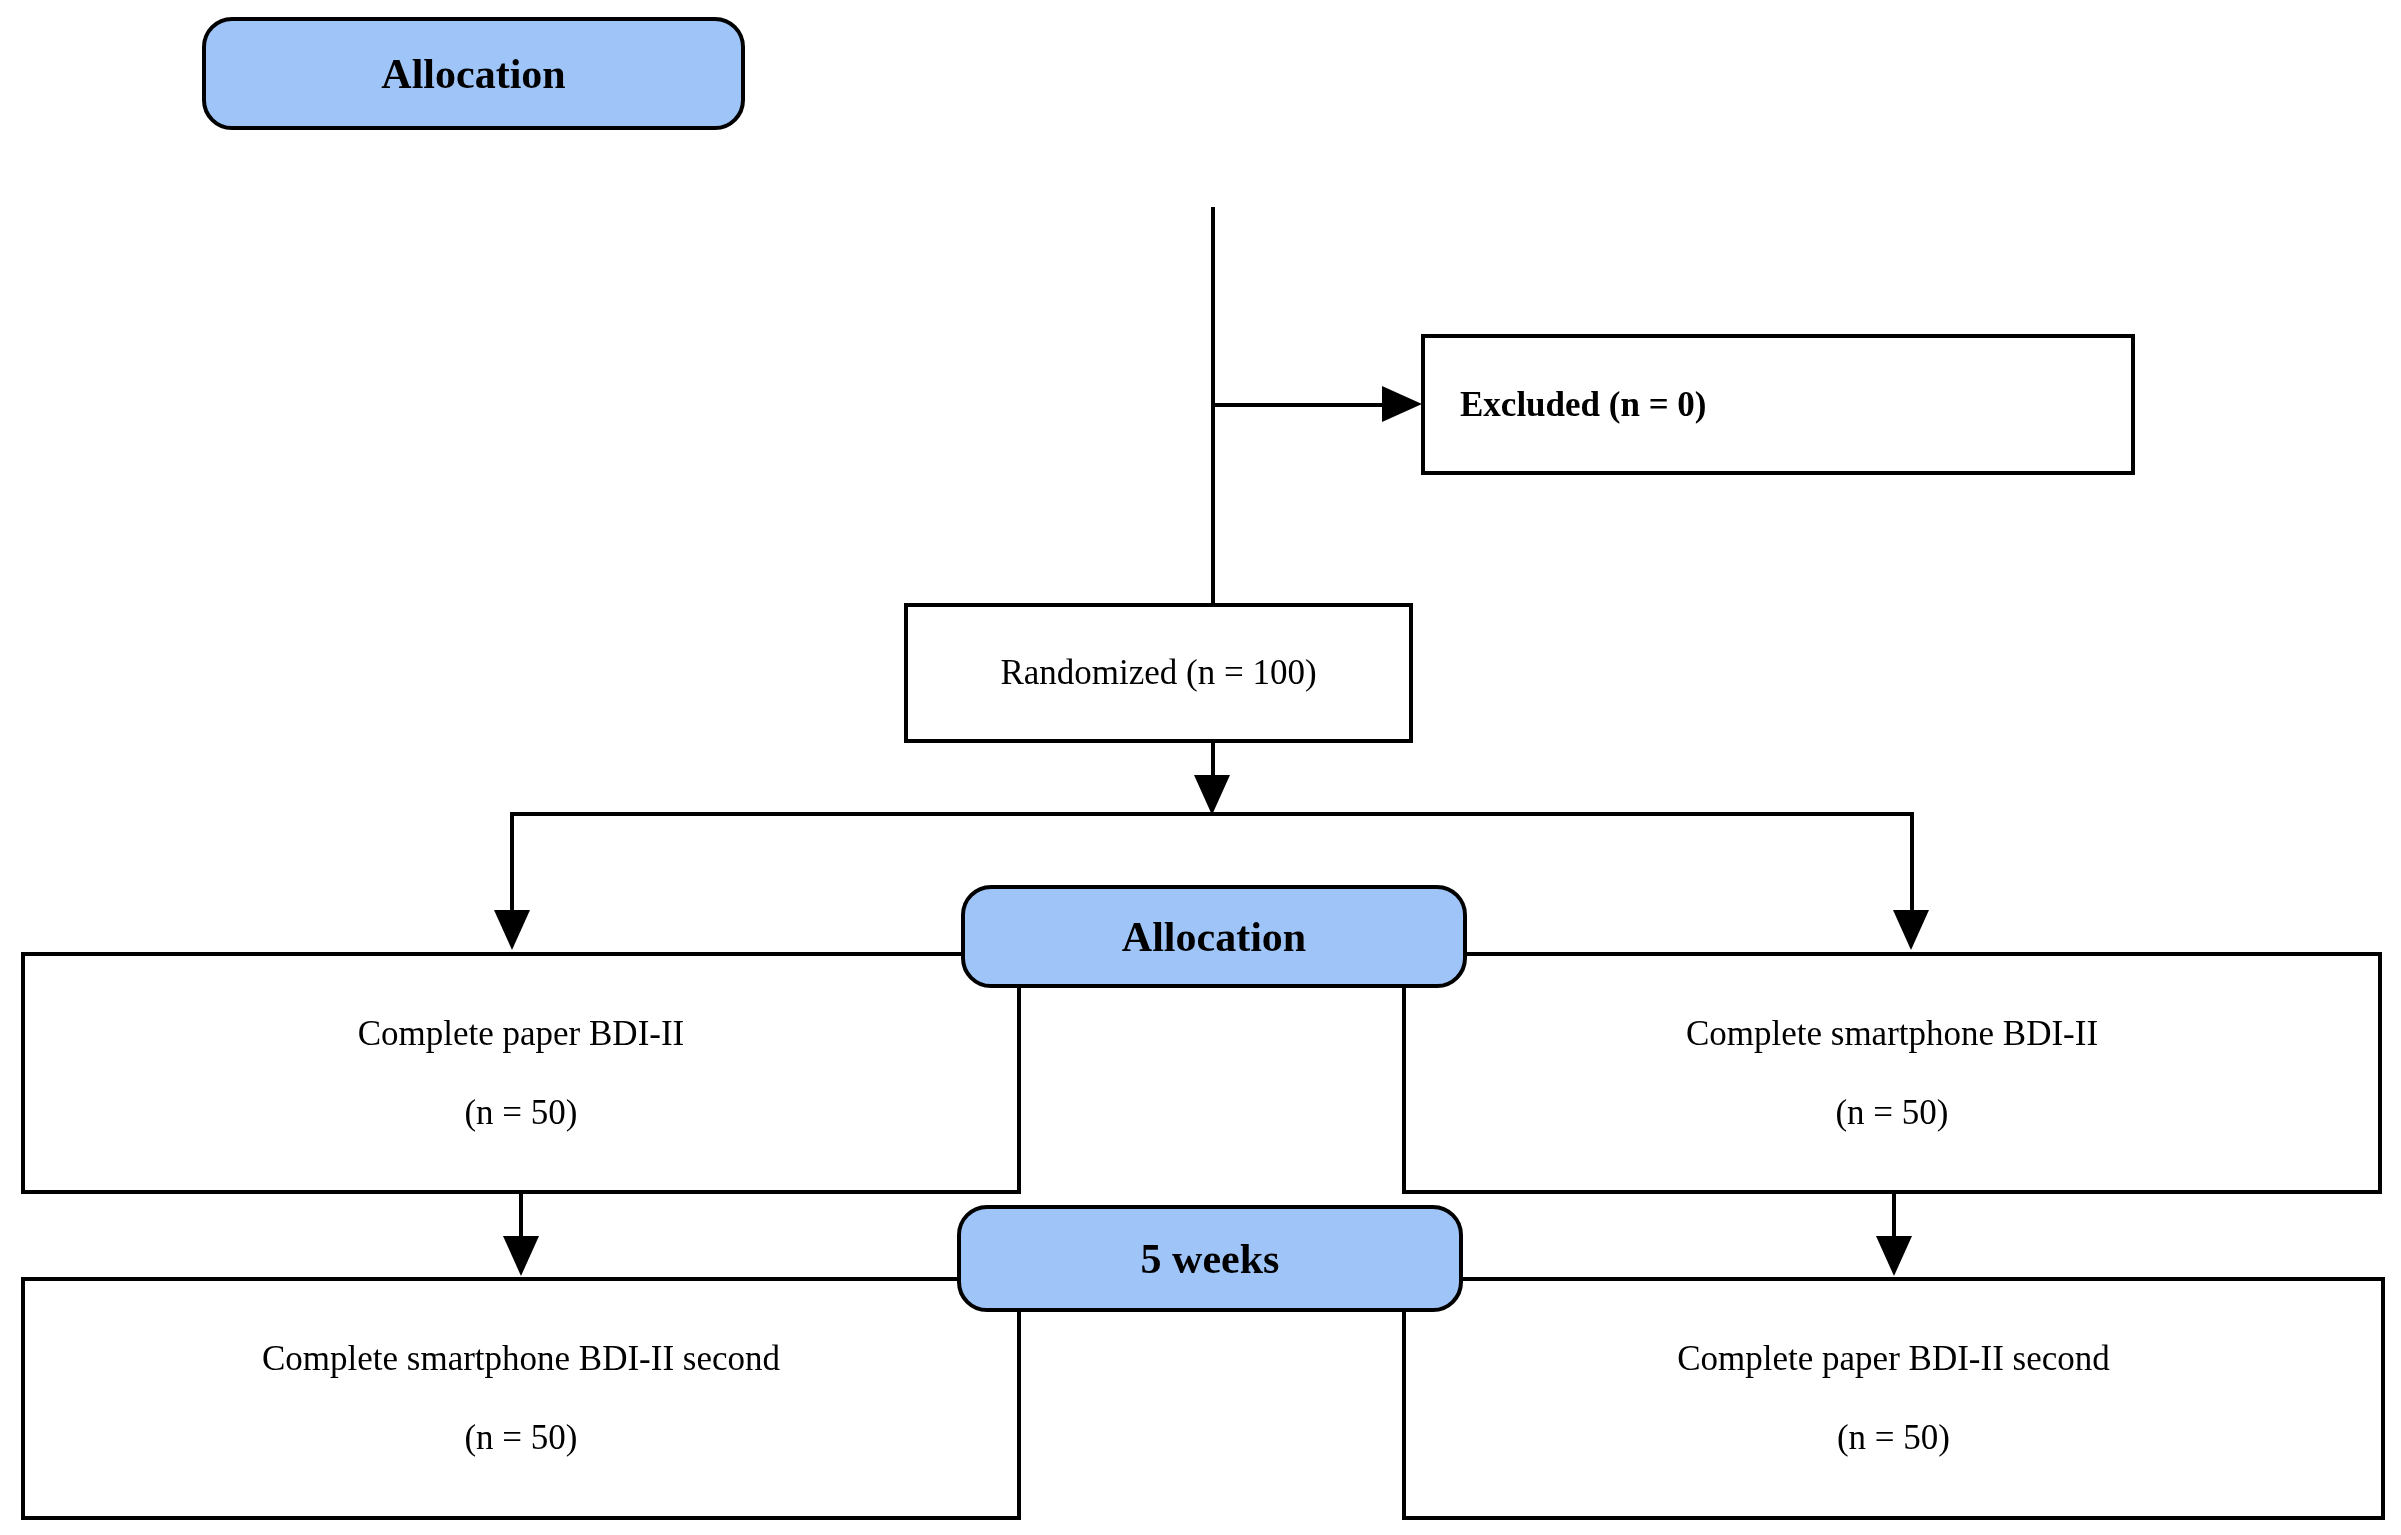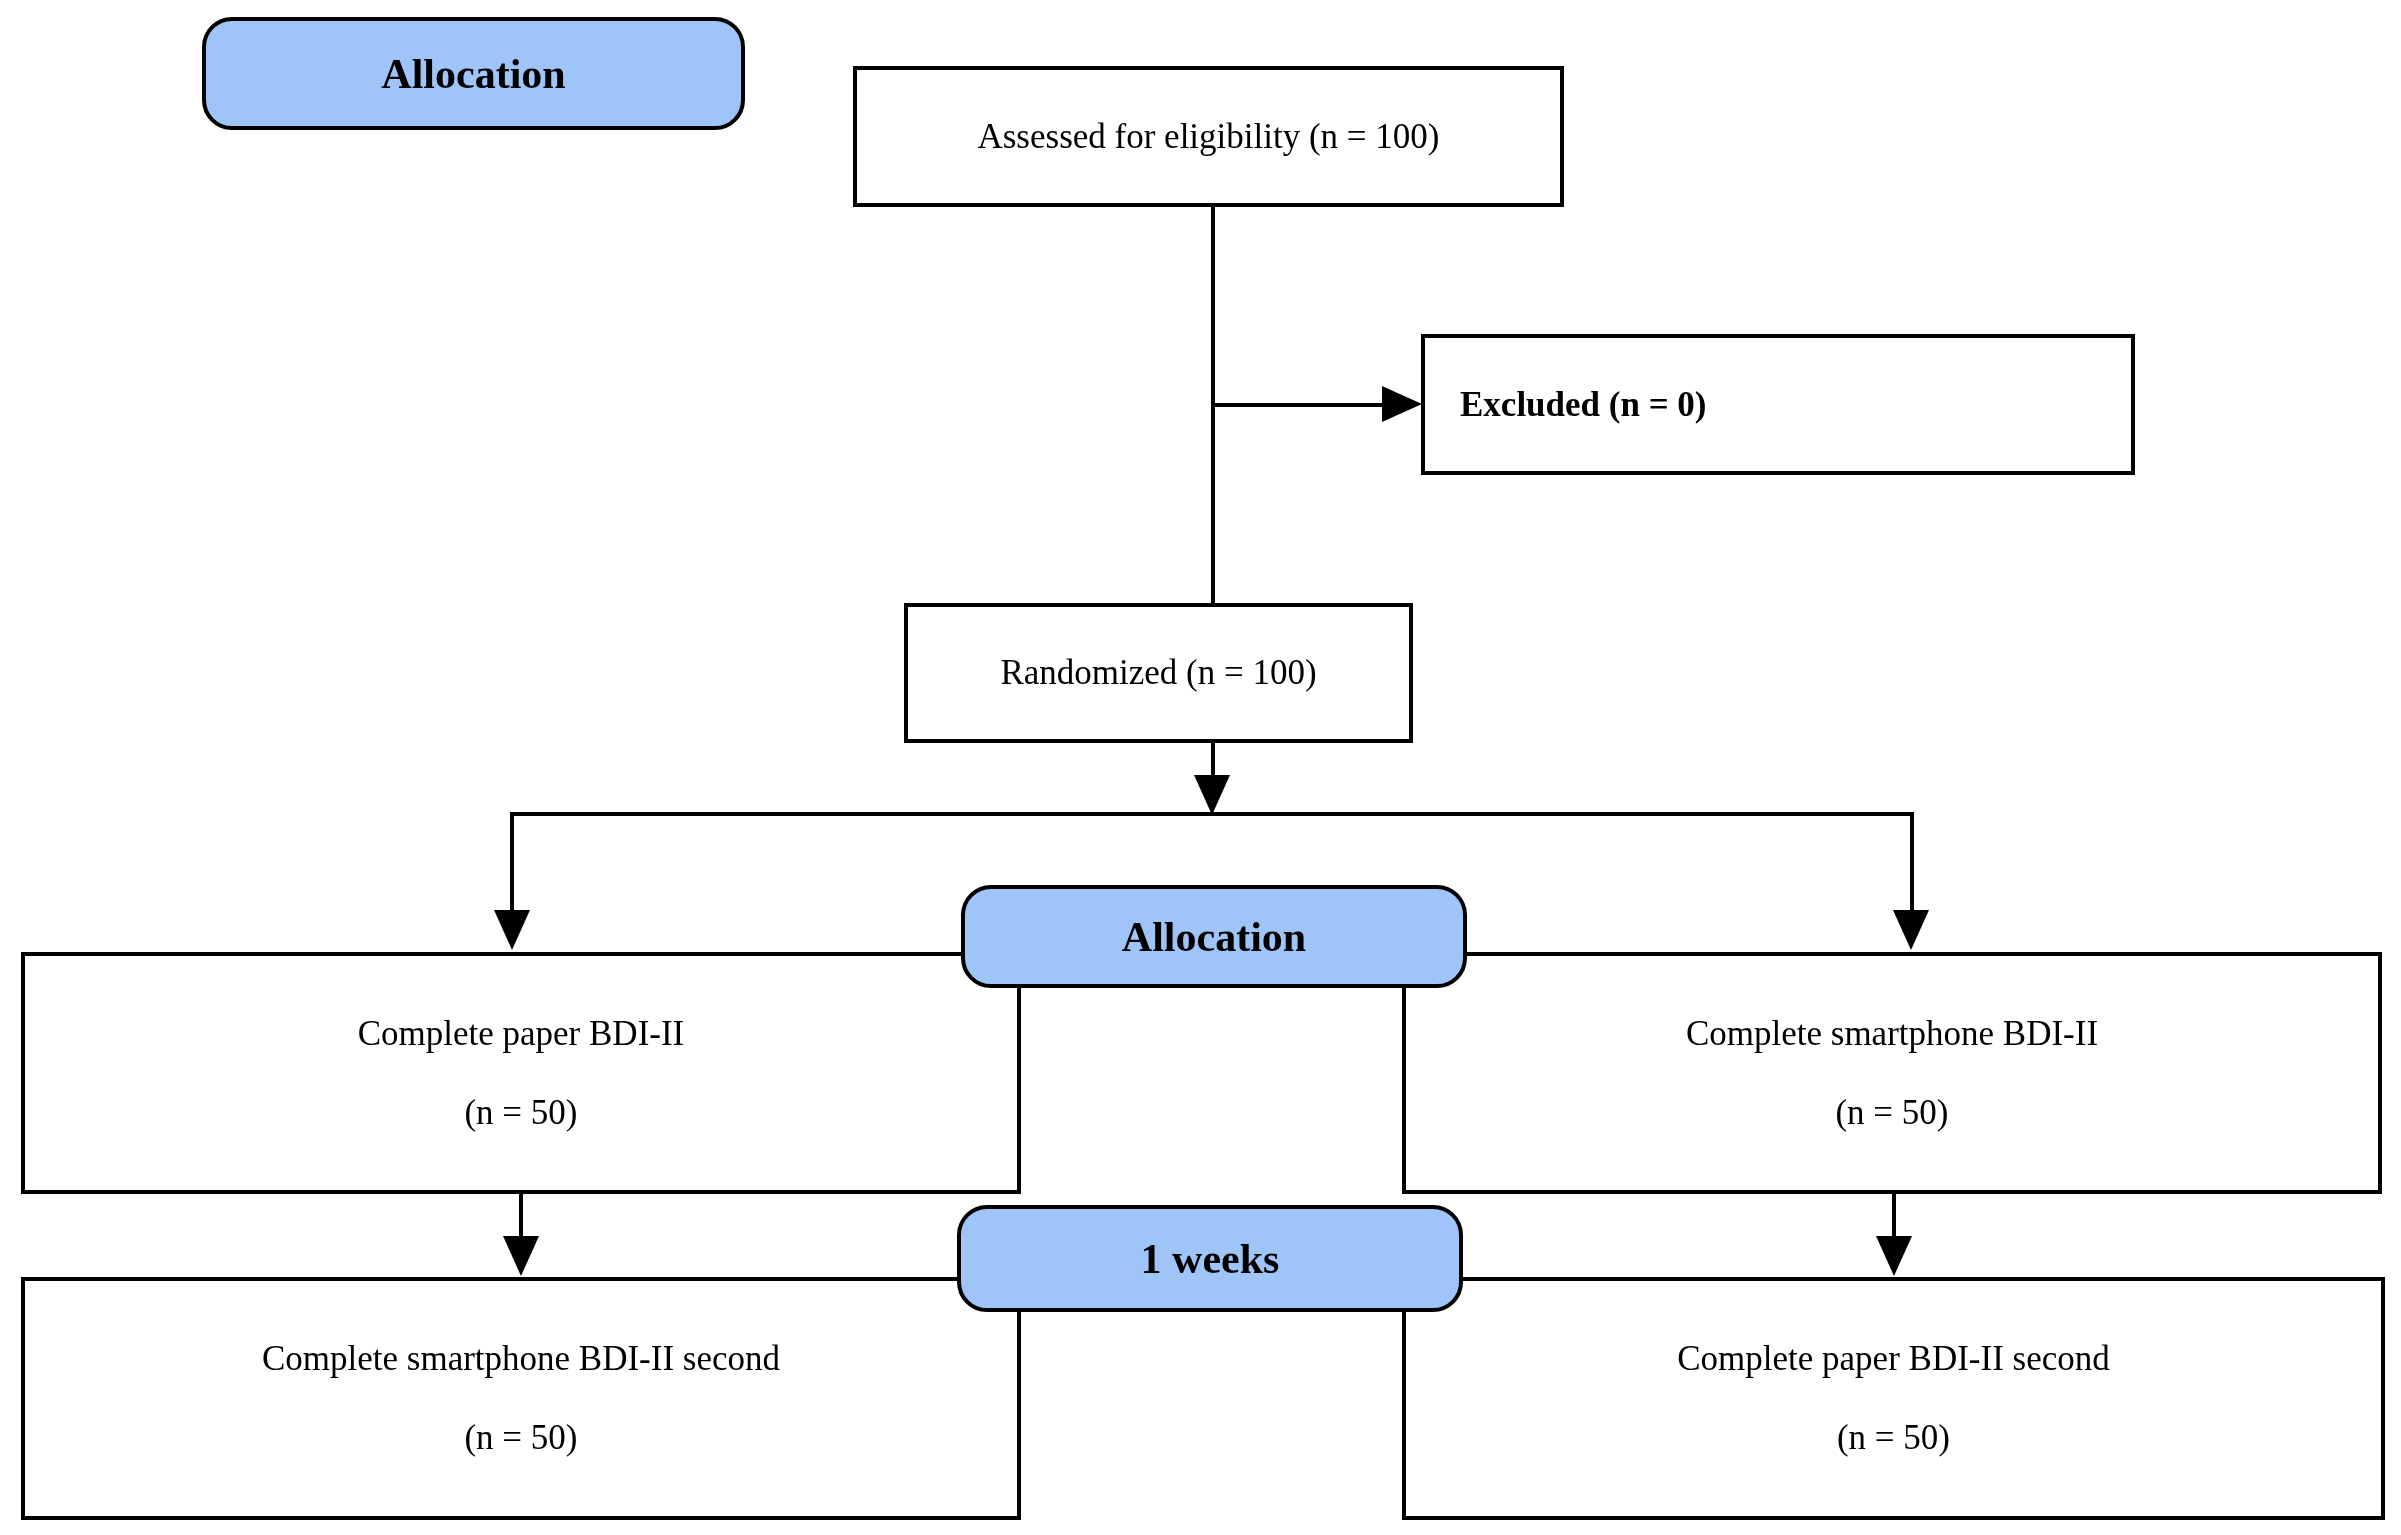--- a/index.html
+++ b/index.html
@@ -76,26 +76,23 @@
 
 <div id="canvas">
 
   <div class="badge" id="badge-enrollment">
     <span>Allocation</span>
   </div>
   <div class="badge" id="badge-allocation">
     <span>Allocation</span>
   </div>
   <div class="badge" id="badge-week">
-    <span>1 weeks</span>
+    <span>5 weeks</span>
   </div>
 
-  <div class="box" id="box-assessed">
-    <span>Assessed for eligibility (n = 100)</span>
-  </div>
   <div class="box left-text" id="box-excluded">
     <span>Excluded (n = 0)</span>
   </div>
   <div class="box" id="box-randomized">
     <span>Randomized (n = 100)</span>
   </div>
 
   <div class="box two-line" id="box-alloc-left">
     <span>Complete paper BDI-II</span>
     <span>(n = 50)</span>

